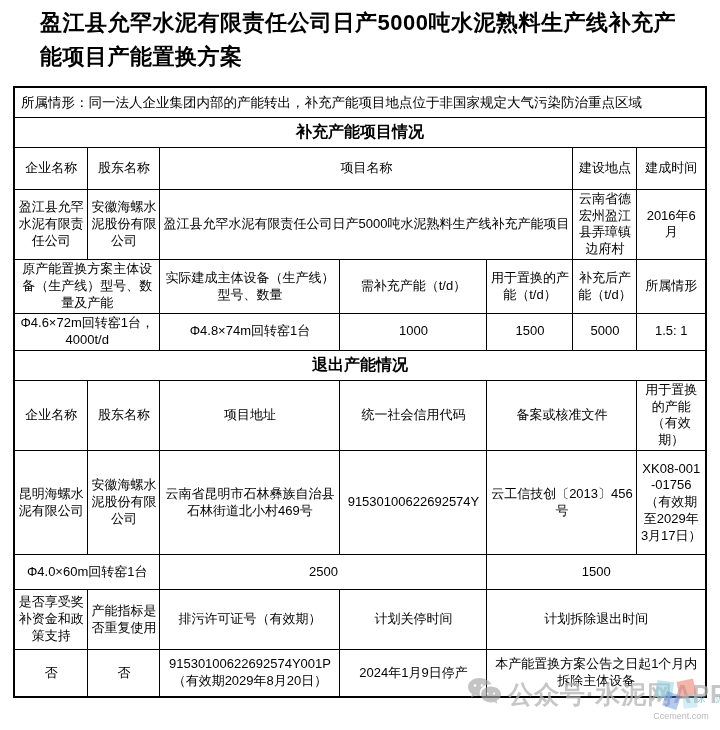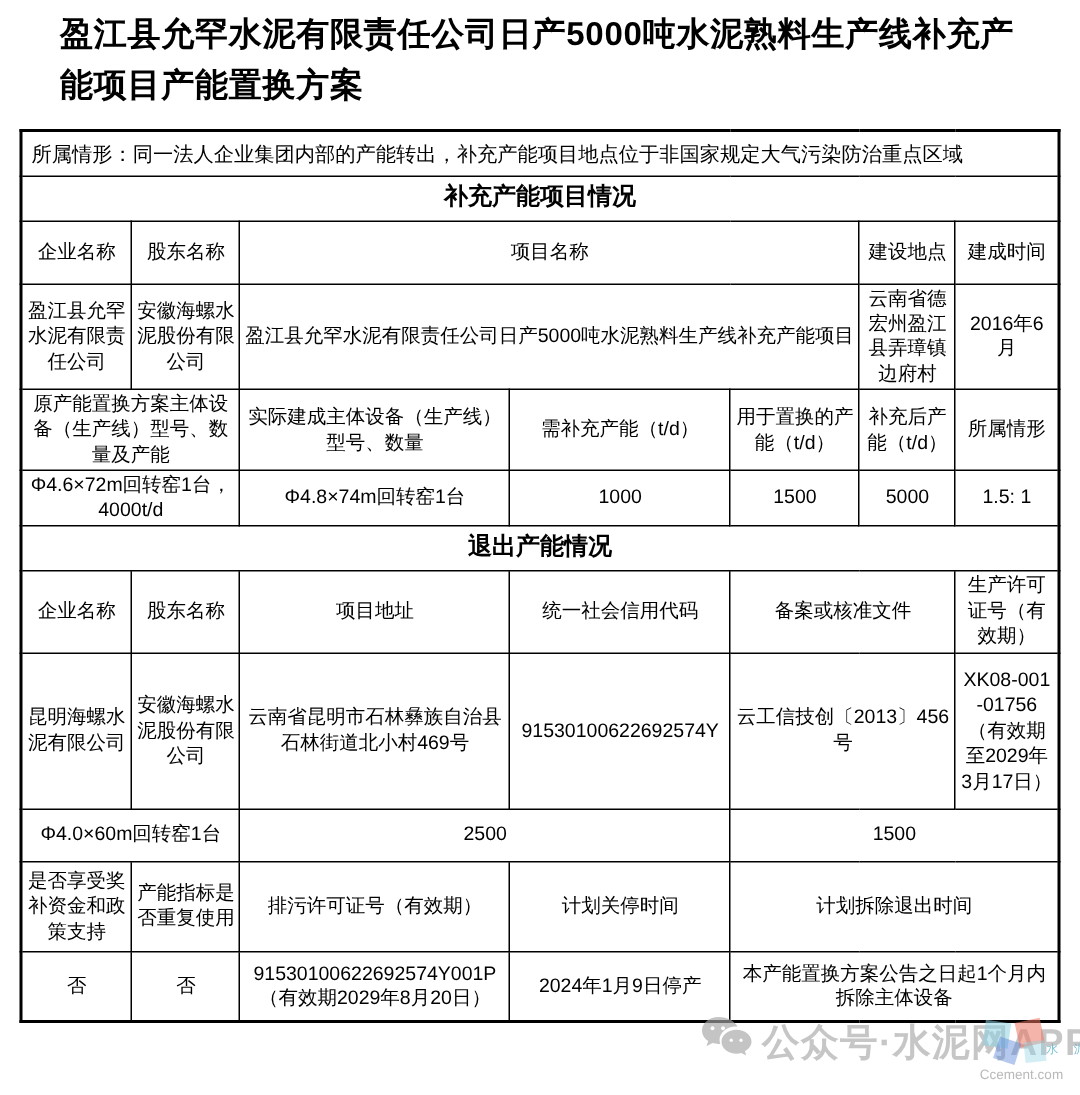--- a/index.html
+++ b/index.html
@@ -160,21 +160,21 @@
   <tr class="h30">
     <td colspan="7" class="section-head">退出产能情况</td>
   </tr>
 
   <tr class="h55">
     <td>企业名称</td>
     <td>股东名称</td>
     <td>项目地址</td>
     <td>统一社会信用代码</td>
     <td colspan="2">备案或核准文件</td>
-    <td>生产许可证号（有效期）</td>
+    <td>用于置换的产能（有效期）</td>
   </tr>
 
   <tr class="h104">
     <td>昆明海螺水泥有限公司</td>
     <td>安徽海螺水泥股份有限公司</td>
     <td>云南省昆明市石林彝族自治县石林街道北小村469号</td>
     <td>91530100622692574Y</td>
     <td colspan="2">云工信技创〔2013〕456号</td>
     <td>XK08-001-01756（有效期至2029年3月17日）</td>
   </tr>

